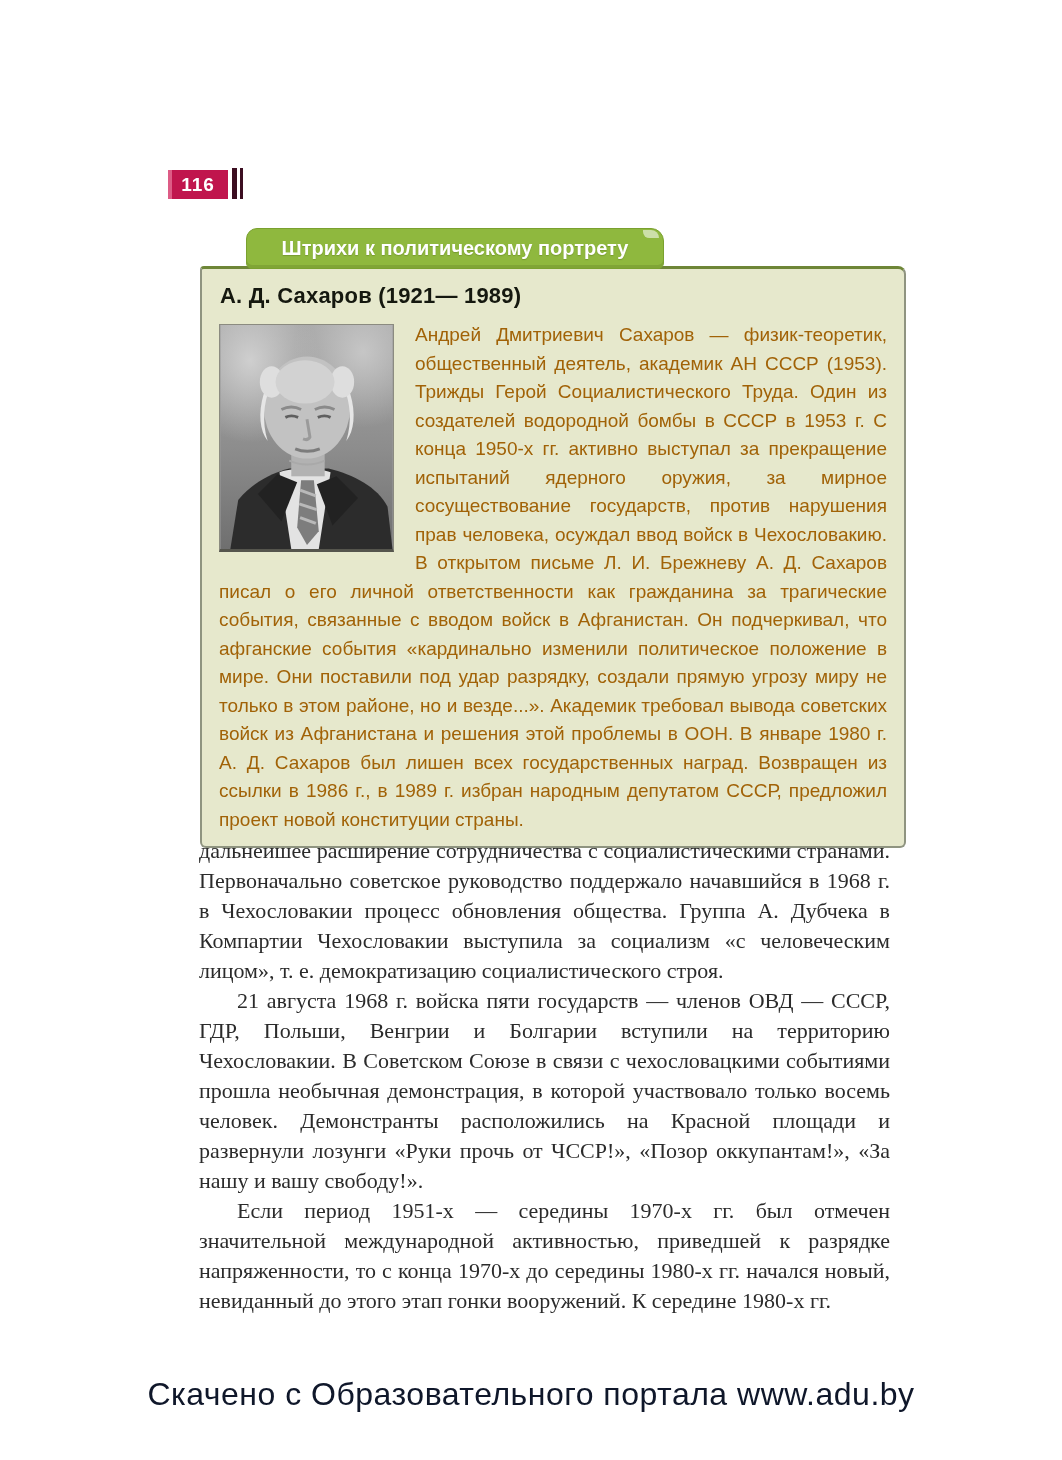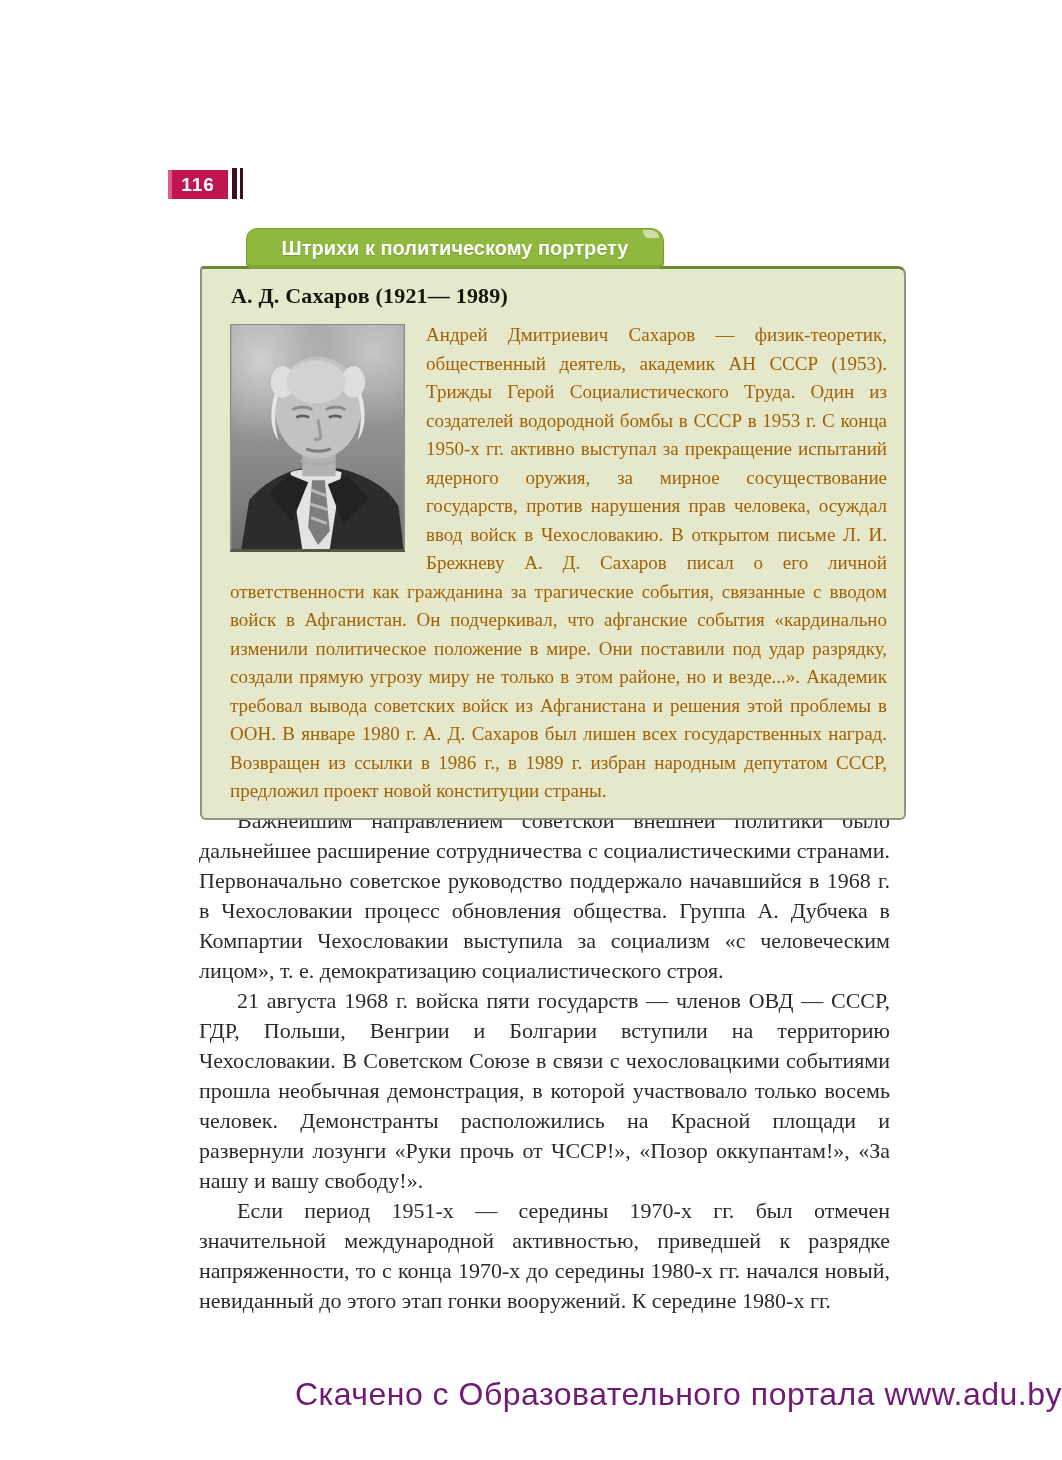--- a/index.html
+++ b/index.html
@@ -92,23 +92,22 @@
   .pbox {
     position: absolute;
     left: 200px;
     top: 266px;
     width: 706px;
     box-sizing: border-box;
     background: #e6e8cc;
     border: 2px solid #8f9480;
     border-top: 3px solid #6e8637;
     border-radius: 4px 8px 6px 6px;
-    padding: 12px 17px 12px 28px;
+    padding: 12px 17px 12px 17px;
     z-index: 2;
-    font-family: Liberation Serif, serif;
   }
   .pbox-title {
     font-size: 22px;
     font-weight: bold;
     color: #15180f;
     margin: 2px 0 12px 1px;
     letter-spacing: 0.2px;
   }
   .photo {
     float: left;
@@ -145,23 +144,23 @@
     text-align: justify;
     text-indent: 38px;
   }
 
   
   .footer {
     position: absolute;
     left: 0;
     right: 0;
     top: 1376px;
-    text-align: right;
+    text-align: center;
     font-size: 32px;
-    color: #701a75;
+    color: #0f172a;
     letter-spacing: 0.5px;
   }
 </style>
 </head>
 <body>
 
 <div class="page">
 
   <div class="runhead">
     <div class="page-badge">116</div>

